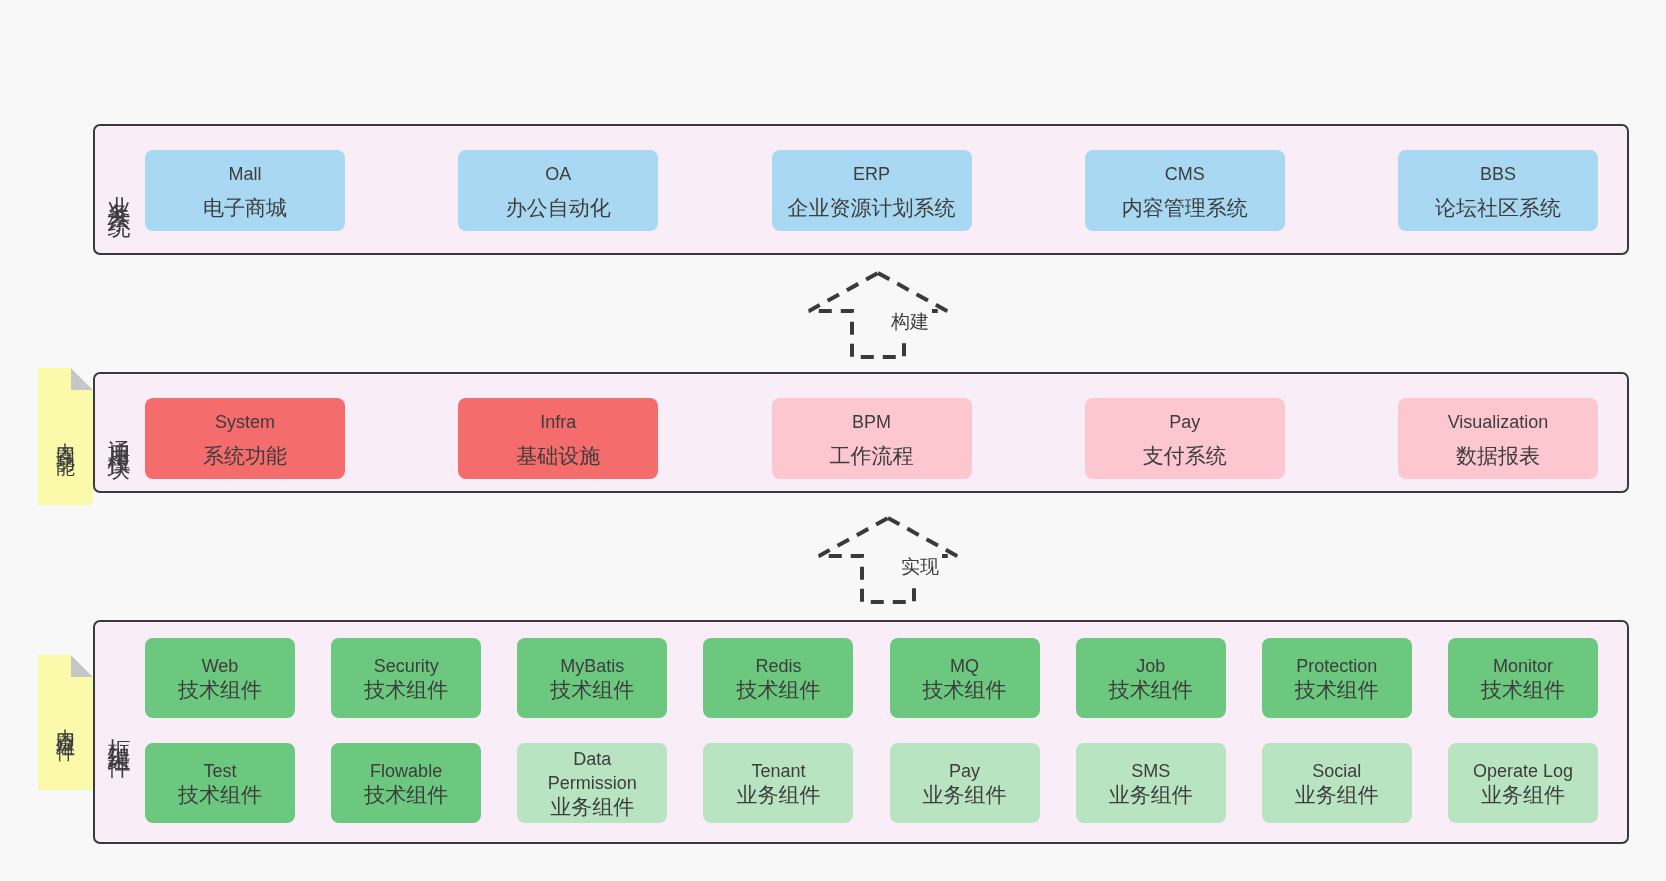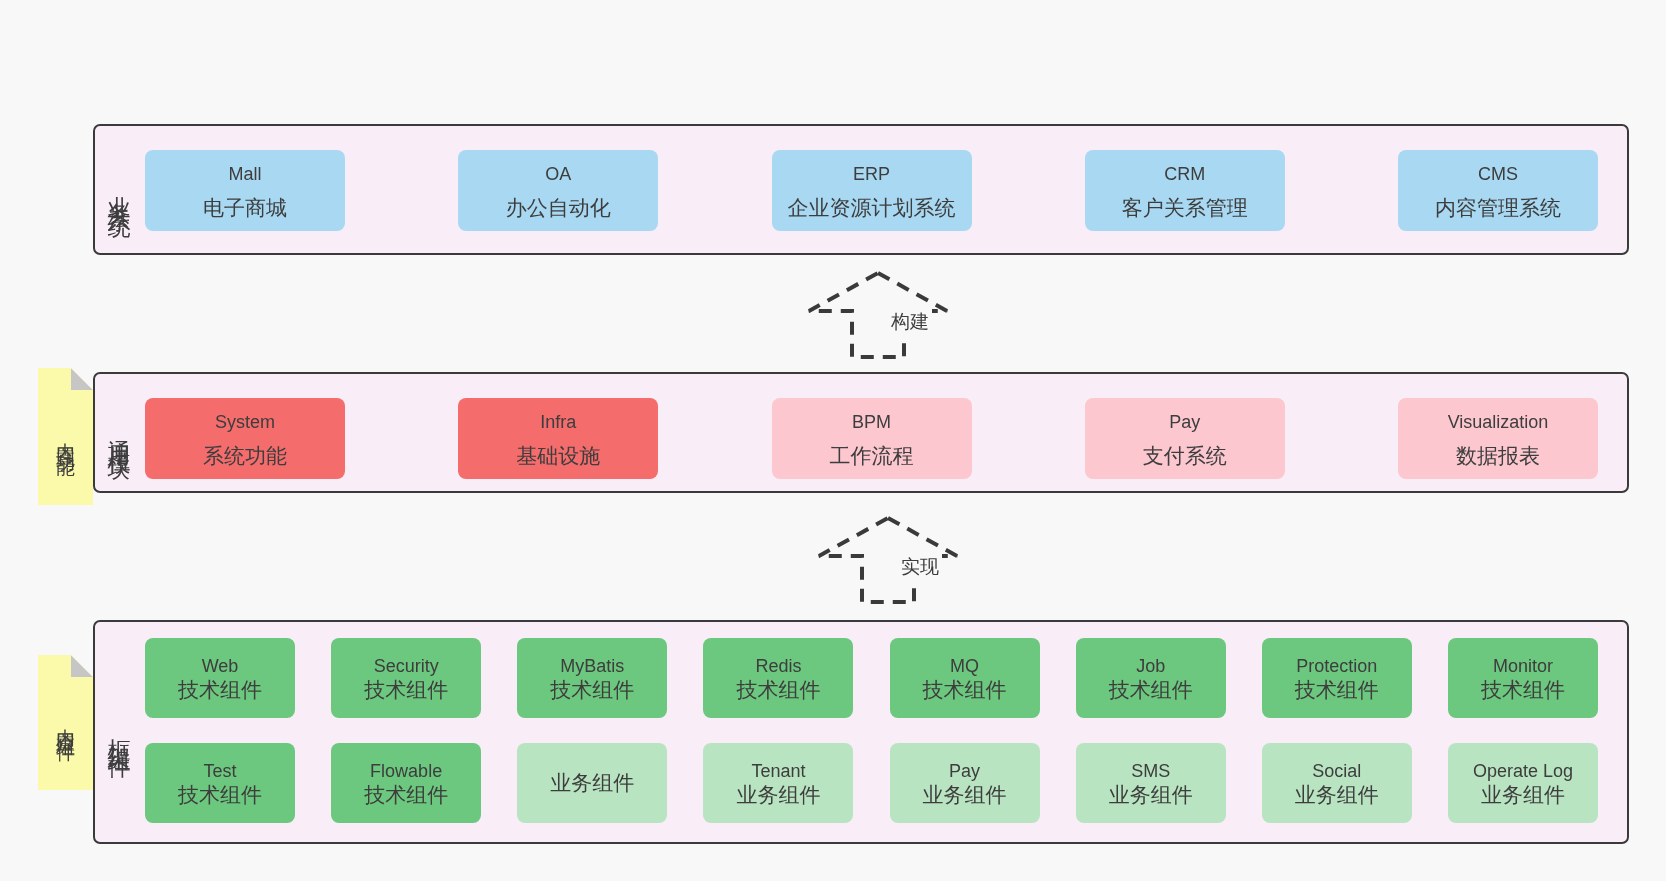--- a/index.html
+++ b/index.html
@@ -94,26 +94,26 @@
       </div>
       <div class="box box-6 blue">
         <div class="en">OA</div>
         <div class="cn">办公自动化</div>
       </div>
       <div class="box box-6 blue">
         <div class="en">ERP</div>
         <div class="cn">企业资源计划系统</div>
       </div>
       <div class="box box-6 blue">
-        <div class="en">CRM</div>
-        <div class="cn">客户关系管理</div>
-      </div>
-      <div class="box box-6 blue">
         <div class="en">CMS</div>
         <div class="cn">内容管理系统</div>
+      </div>
+      <div class="box box-6 blue">
+        <div class="en">BBS</div>
+        <div class="cn">论坛社区系统</div>
       </div>
     </div>
   </section>
 
   <div class="arrow" id="arrow-build">
     <svg width="144" height="92" viewBox="0 0 144 92">
       <polygon points="72,4 141,42 98,42 98,88 46,88 46,42 3,42" fill="none" stroke="#3a3a3a" stroke-width="4" stroke-dasharray="13 9"></polygon>
     </svg>
     <span class="arrow-label">构建</span>
   </div>
@@ -195,20 +195,21 @@
     <div class="boxes row-b2">
       <div class="box box-8 green">
         <div class="en">Test</div>
         <div class="cn">技术组件</div>
       </div>
       <div class="box box-8 green">
         <div class="en">Flowable</div>
         <div class="cn">技术组件</div>
       </div>
       <div class="box box-8 green-light">
+        <div class="en">Data Permission</div>
         <div class="cn">业务组件</div>
       </div>
       <div class="box box-8 green-light">
         <div class="en">Tenant</div>
         <div class="cn">业务组件</div>
       </div>
       <div class="box box-8 green-light">
         <div class="en">Pay</div>
         <div class="cn">业务组件</div>
       </div>

